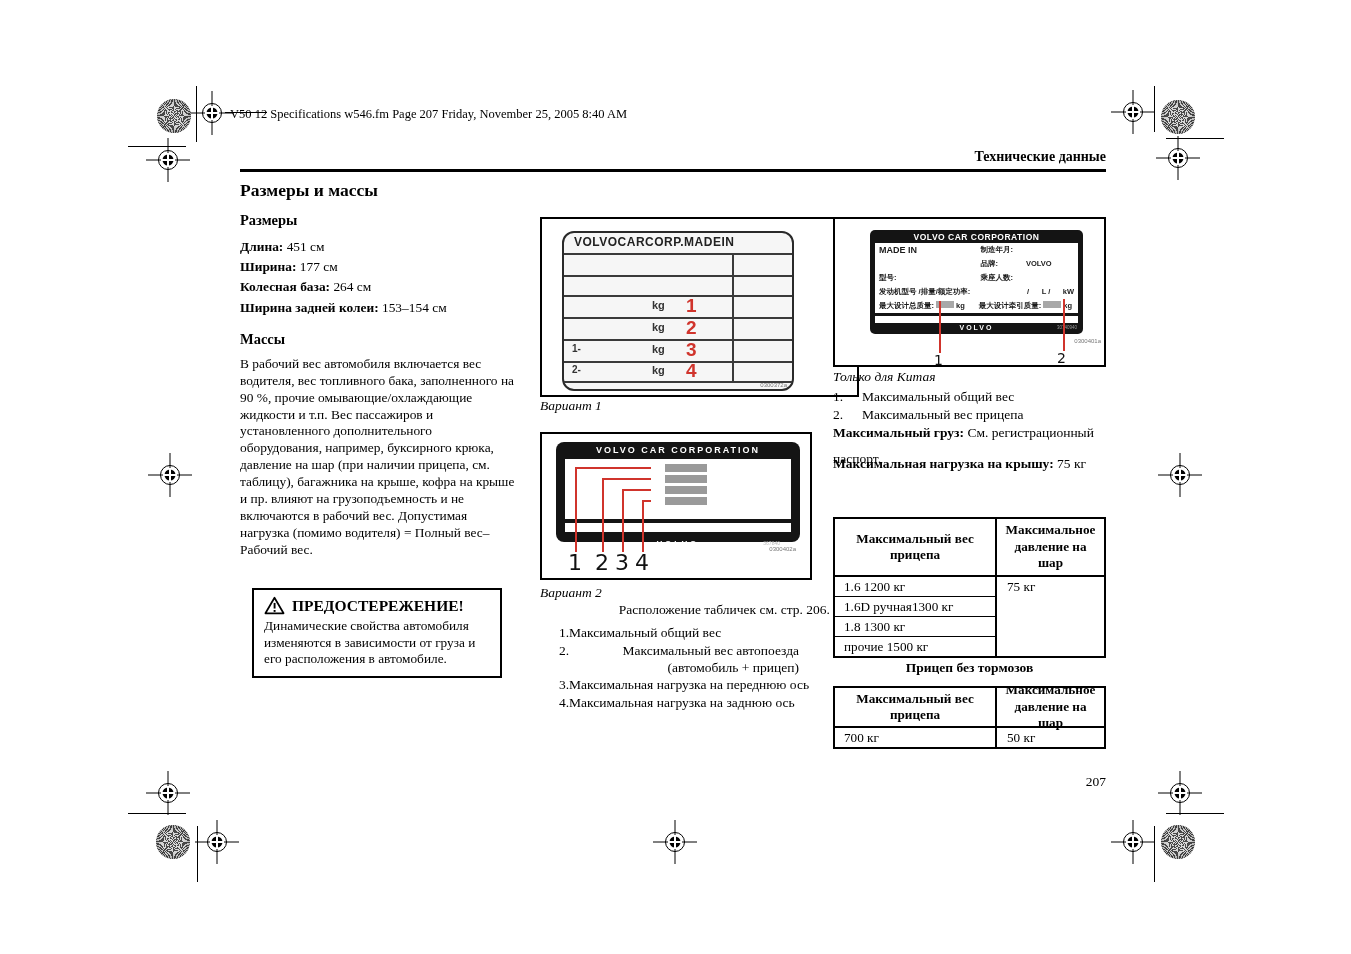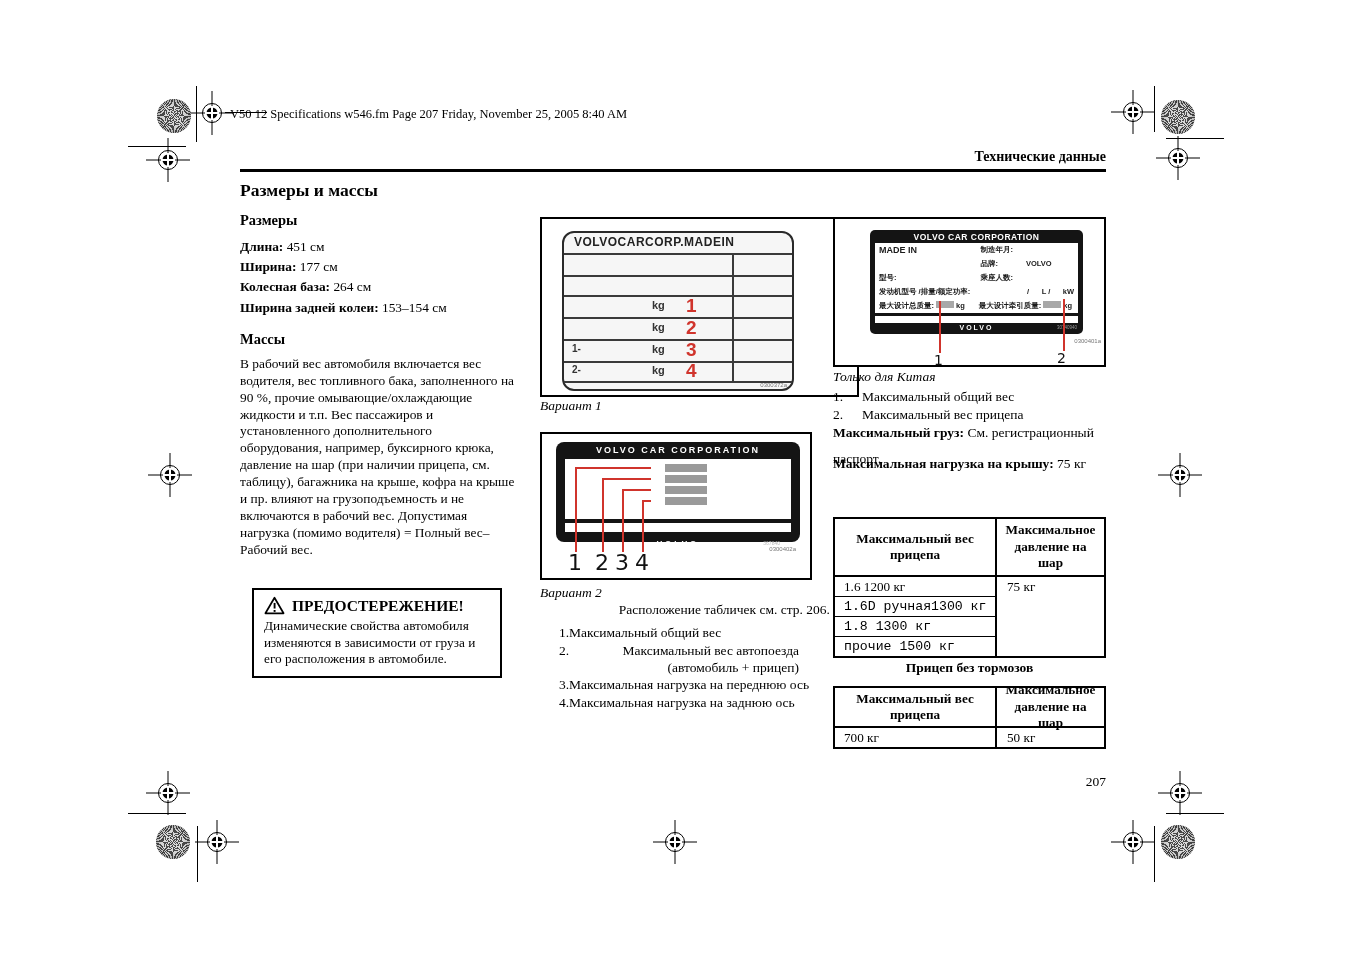--- a/index.html
+++ b/index.html
@@ -98,21 +98,21 @@
   .tbl-caption { position:absolute; width:273px; left:833px; text-align:center;
                  font-weight:bold; font-size:13.5px; }
   .tbl { position:absolute; left:833px; width:273px; border:2px solid #000; background:#fff; }
   .tbl-head { display:flex; border-bottom:2px solid #000; }
   .tbl-head .hc { font-weight:bold; font-size:13.2px; text-align:center; line-height:16.5px;
                   padding:6px 6px; display:flex; align-items:center; justify-content:center; }
   .tbl-body { display:flex; }
   .c1 { width:160px; flex:none; }
   .c2 { flex:1; border-left:2px solid #000; }
   .drow { font-size:13.2px; padding:1px 0 1px 9px; line-height:17px; }
-  .drow + .drow { border-top:1.2px solid #000;font-family:Liberation Mono, monospace; }
+  .drow + .drow { border-top:1.2px solid #000; }
   .ballcell { font-size:13.2px; padding:2px 0 0 10px; }
 
   .page-number { position:absolute; left:806px; top:774px; width:300px; text-align:right; font-size:13.5px; }
 </style>
 </head>
 <body>
 
 <div class="page">
 
   <svg class="regmark" style="left:190px;top:91px" viewBox="0 0 44 44">

